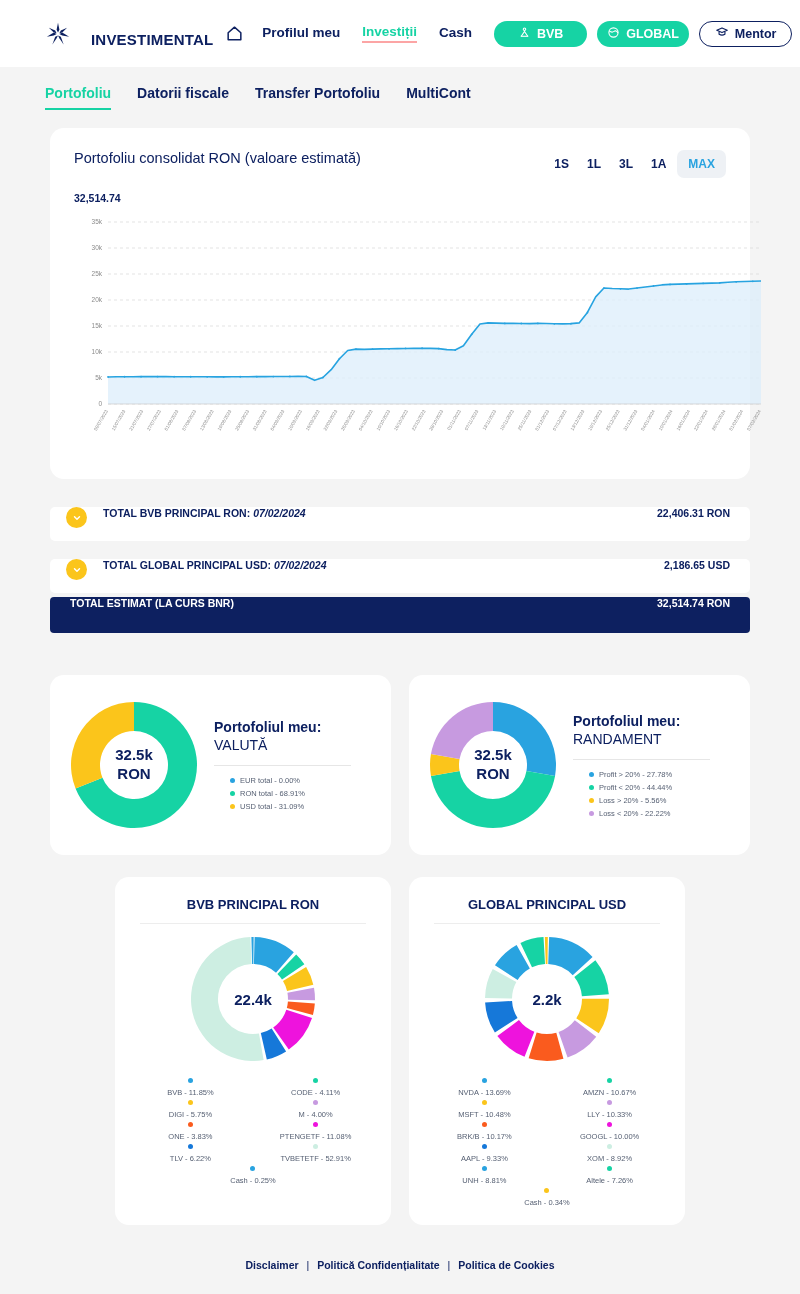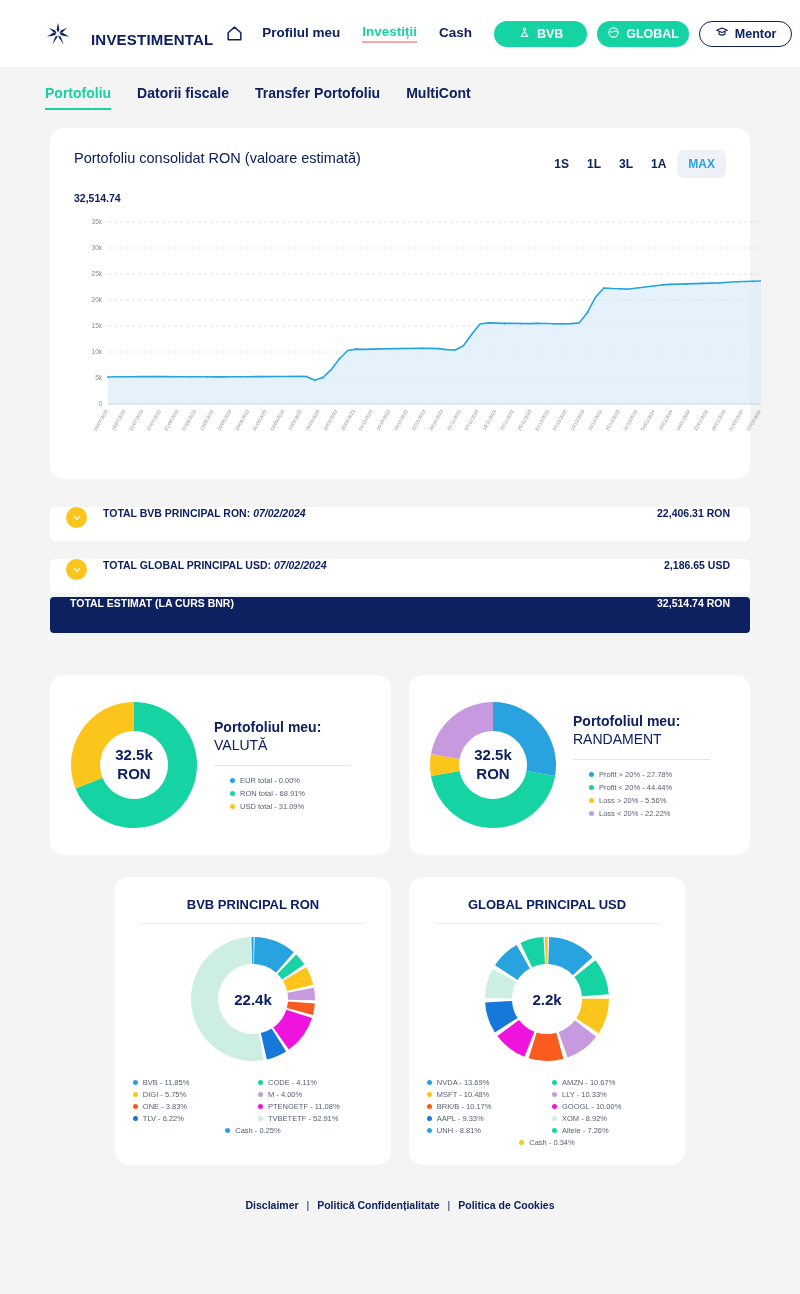--- a/index.html
+++ b/index.html
@@ -87,21 +87,21 @@
   .lg { display: flex; align-items: center; gap: 5px; font-size: 7.5px; color: #555f72; white-space: nowrap; }
   .dot { width: 5px; height: 5px; border-radius: 50%; flex: 0 0 5px; }
   
   .duo2 { display: flex; gap: 18px; margin-top: 22px; padding: 0 65px; }
   .duo2 .card { flex: 1 1 0; padding: 20px 10px 18px 10px; display: flex; flex-direction: column; align-items: center; }
   .bc-title { font-size: 13px; font-weight: 700; text-align: center; }
   .bc-hr { height: 1px; background: #ededed; width: 88%; margin: 11px 0 4px 0; }
   .donut-sm { position: relative; width: 130px; height: 130px; margin-top: 6px; }
   .dsm-v { font-size: 15px; font-weight: 700; }
   .leg-grid { display: flex; flex-wrap: wrap; justify-content: center; gap: 3px 10px; margin-top: 14px; width: 100%; }
-  .leg-grid .lg { width: 45%; }
+  .leg-grid .lg { width: 45%; flex-direction: column; }
   .leg-grid .lg.full { width: auto; justify-content: center; }
   
   .footer { text-align: center; padding: 34px 0 18px 0; font-size: 10.5px; font-weight: 700; }
   .footer span { color: #0d2060; }
   .footer .sep { margin: 0 5px; font-weight: 400; }
   .axis-lbl { font-size: 4.6px; fill: #8c8c8c; font-family: "Liberation Sans", sans-serif; }
   .ytick { font-size: 6.5px; fill: #8c8c8c; font-family: "Liberation Sans", sans-serif; }
 </style>
 </head>
 <body>

